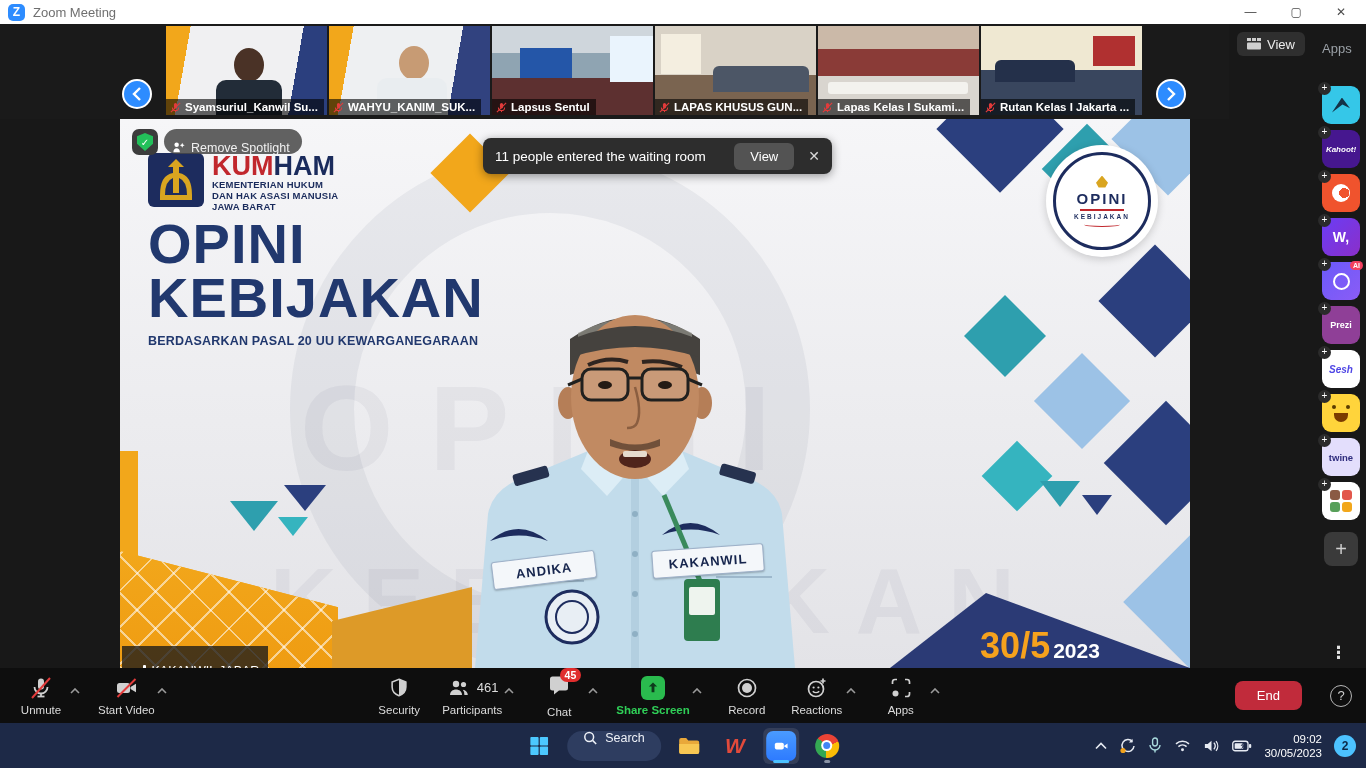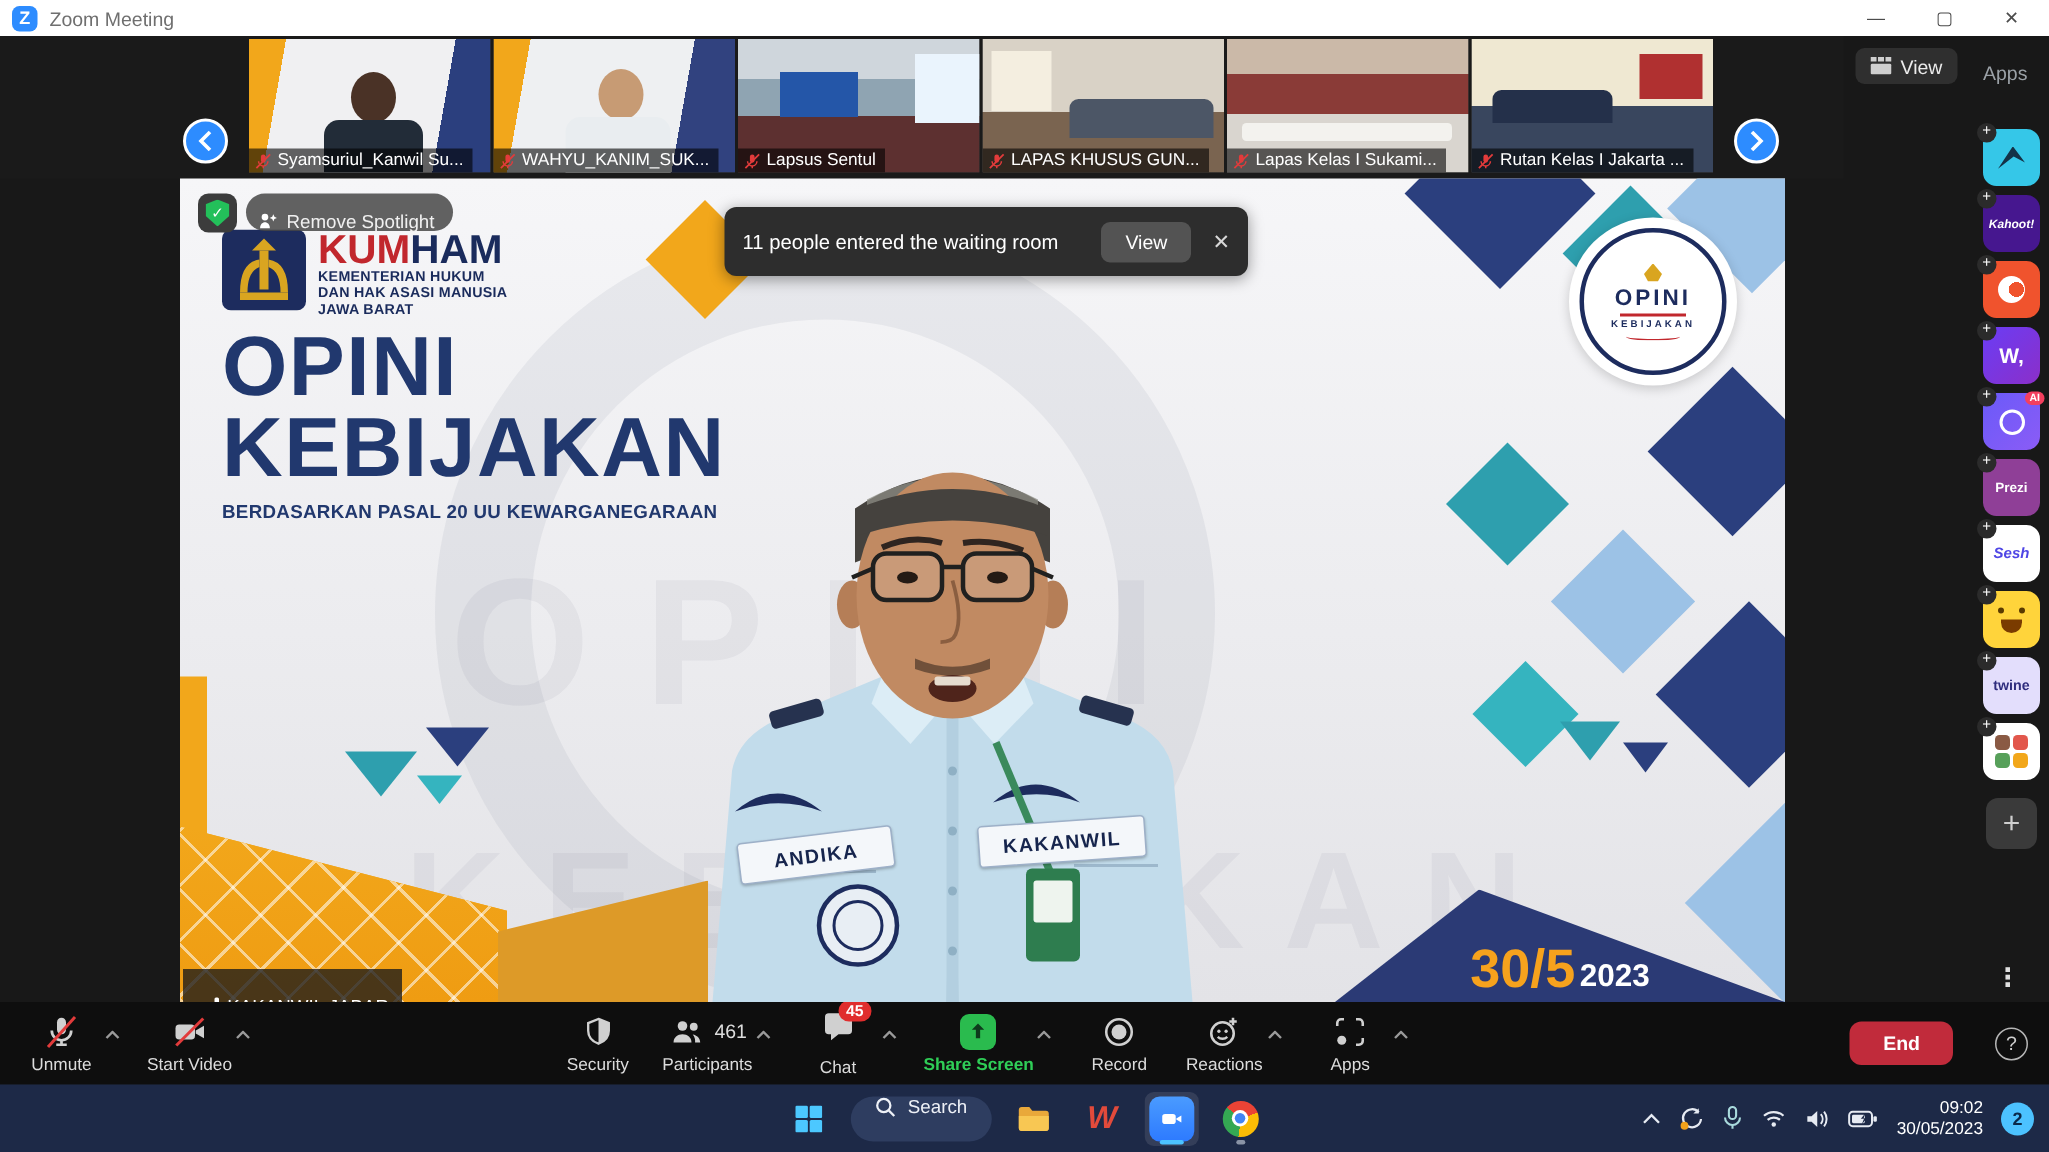--- a/index.html
+++ b/index.html
@@ -8,21 +8,21 @@
   .abs{position:absolute;}
 
   
   .titlebar{position:absolute;left:0;top:0;width:1366px;height:24px;background:#fff;display:flex;align-items:center;padding:0 8px;}
   .zlogo{width:17px;height:17px;border-radius:5px;background:#2d8cff;color:#fff;font-size:12px;font-weight:700;display:flex;align-items:center;justify-content:center;margin-right:8px;}
   .wtitle{font-size:13px;color:#6f6f6f;}
   .wctrls{margin-left:auto;display:flex;gap:34px;padding-right:12px;}
   .wctrls span{font-size:12px;color:#4c4c4c;cursor:pointer;}
 
   
-  .gallery{position:absolute;left:0;top:24px;width:1229px;height:95px;background:#1a1a1a;}
+  .gallery{position:absolute;left:0;top:24px;width:1229px;height:95px;background:#1a1a1a;font-weight:bold;}
   .navbtn{position:absolute;top:55px;width:30px;height:30px;border-radius:50%;background:#2d8cff;border:2.5px solid #fff;display:flex;align-items:center;justify-content:center;cursor:pointer;z-index:5;}
   .thumbrow{position:absolute;left:166px;top:2px;display:flex;gap:2px;}
   .thumb{position:relative;width:161px;height:89px;background:#333;overflow:hidden;}
   .tname{position:absolute;left:0;bottom:0;max-width:100%;display:flex;align-items:center;gap:4px;background:rgba(0,0,0,.6);padding:2px 6px 2px 4px;}
   .tname span{font-size:11.5px;color:#fff;white-space:nowrap;overflow:hidden;text-overflow:ellipsis;max-width:138px;}
   .sil-head{position:absolute;border-radius:50%;}
   .sil-body{position:absolute;border-radius:10px 10px 0 0;}
 
   
   .viewbtn{position:absolute;left:1237px;top:32px;height:24px;background:#2f2f2f;border-radius:6px;display:flex;align-items:center;gap:6px;padding:0 10px;cursor:pointer;}
@@ -57,21 +57,21 @@
   .opibadge .t1{font-size:15px;font-weight:900;color:#1d2c5e;letter-spacing:2px;}
   .opibadge .rl{width:44px;height:2px;background:#c1272d;margin:2px auto;}
   .opibadge .t2{font-size:6.5px;font-weight:800;color:#1d2c5e;letter-spacing:2px;}
   .opibadge .sq{width:36px;height:5px;margin:2px auto 0;border-bottom:1.5px solid #c1272d;border-radius:50%;}
 
   .shieldok{position:absolute;left:12px;top:10px;width:26px;height:26px;border-radius:7px;background:#3c3c3c;display:flex;align-items:center;justify-content:center;}
   .shieldok .sh{width:16px;height:18px;background:#23c05a;clip-path:polygon(50% 0,100% 18%,100% 60%,50% 100%,0 60%,0 18%);display:flex;align-items:center;justify-content:center;color:#fff;font-size:10px;font-weight:900;}
   .spotpill{position:absolute;left:44px;top:10px;height:25px;border-radius:13px;background:rgba(70,70,70,.85);display:flex;align-items:center;gap:6px;padding:12px 12px 0 8px;cursor:pointer;}
   .spotpill span{color:#f0f0f0;font-size:12.5px;}
 
-  .notif{position:absolute;left:363px;top:19px;width:349px;height:46px;background:#2d2d2d;border-radius:8px;display:flex;align-items:center;padding:0 12px;z-index:30;box-shadow:0 2px 10px rgba(0,0,0,.4);}
+  .notif{position:absolute;left:363px;top:19px;width:349px;height:36px;background:#2d2d2d;border-radius:8px;display:flex;align-items:center;padding:0 12px;z-index:30;box-shadow:0 2px 10px rgba(0,0,0,.4);}
   .notif .msg{color:#fff;font-size:13.5px;flex:1;}
   .notif .act{background:#535353;color:#fff;font-size:13px;border-radius:6px;padding:6px 16px;cursor:pointer;}
   .notif .x{color:#d8d8d8;font-size:14px;margin-left:14px;cursor:pointer;}
 
   .nametag{position:absolute;background:#f4f7fa;border:1px solid #9db0c8;border-radius:3px;display:flex;align-items:center;justify-content:center;font-weight:900;color:#16254d;box-shadow:0 1px 2px rgba(0,0,0,.25);letter-spacing:1px;}
   .spklabel{position:absolute;left:2px;top:527px;display:flex;align-items:center;gap:6px;background:rgba(25,25,25,.78);padding:18px 9px;}
   .spklabel span{color:#fff;font-size:12.5px;}
   .bars{display:flex;align-items:flex-end;gap:1.5px;}
   .bars i{display:block;width:2.5px;background:#fff;border-radius:1px;}
 
@@ -85,21 +85,21 @@
   .grid4 i{display:block;width:10px;height:10px;border-radius:3px;}
 
   
   .toolbar{position:absolute;left:0;top:668px;width:1366px;height:55px;background:#0e0e0e;display:flex;align-items:center;padding:0 14px;}
   .tbitem{display:flex;flex-direction:column;align-items:center;justify-content:center;gap:4px;min-width:54px;height:55px;cursor:pointer;}
   .tbitem .lbl{font-size:11.5px;color:#dcdcdc;white-space:nowrap;}
   .tbchev{padding:0 2px 14px 2px;cursor:pointer;align-self:center;}
   .tbgroup{display:flex;align-items:flex-start;margin-right:16px;}
   .share-ic{width:24px;height:24px;border-radius:6px;background:#2abb4e;display:flex;align-items:center;justify-content:center;}
   .share-lbl{color:#2fce57 !important;font-weight:700;}
-  .endbtn{background:#c12b3b;color:#fff;font-size:13px;font-weight:700;border-radius:8px;padding:7px 22px;cursor:pointer;margin-right:28px;}
+  .endbtn{background:#c12b3b;color:#fff;font-size:13px;font-weight:400;border-radius:8px;padding:7px 22px;cursor:pointer;margin-right:28px;}
   .helpbtn{width:22px;height:22px;border-radius:50%;border:1.5px solid #b5b5b5;color:#cfcfcf;font-size:13px;display:flex;align-items:center;justify-content:center;cursor:pointer;}
   .badge{position:absolute;top:-6px;right:-10px;background:#e02d2d;color:#fff;font-size:10.5px;font-weight:700;border-radius:9px;padding:1px 5px;}
   .cnt{font-size:13px;color:#dcdcdc;margin-left:5px;}
 
   
   .taskbar{position:absolute;left:0;top:723px;width:1366px;height:45px;background:#1d2947;display:flex;align-items:center;}
   .tbcenter{position:absolute;left:50%;transform:translateX(-50%);display:flex;align-items:center;gap:10px;height:45px;}
   .tkicon{width:36px;height:36px;border-radius:6px;display:flex;align-items:center;justify-content:center;cursor:pointer;position:relative;}
   .searchpill{height:30px;border-radius:15px;background:#2e3d60;display:flex;align-items:flex-start;gap:8px;padding:0 16px;cursor:pointer;}
   .searchpill span{color:#eef1f7;font-size:12.5px;}

